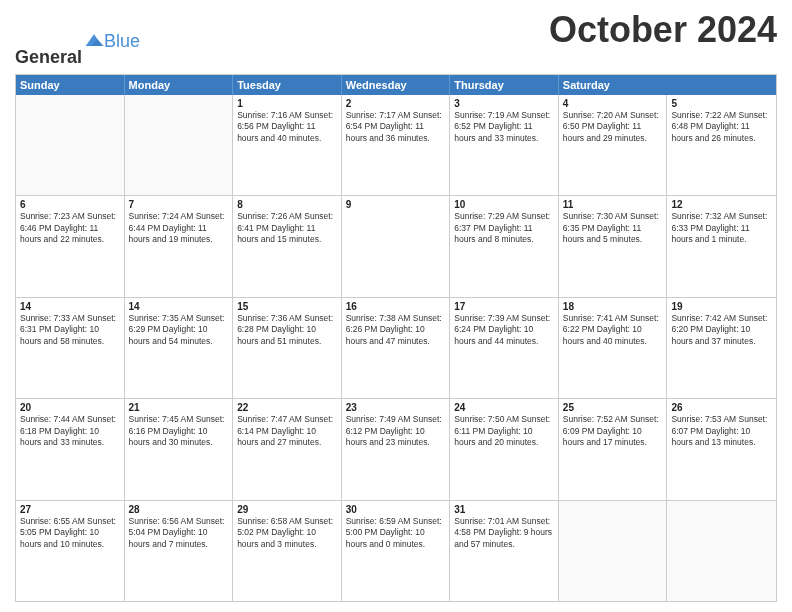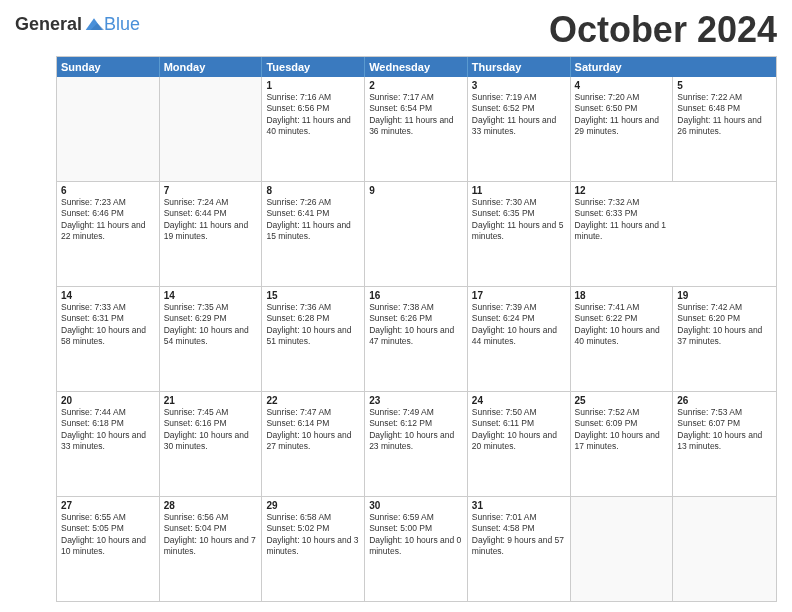--- a/index.html
+++ b/index.html
@@ -31,20 +31,21 @@
     }
     .logo-text {
       display: flex;
       align-items: center;
       gap: 0;
     }
     .logo-general {
       font-size: 18px;
       font-weight: bold;
       color: #333;
+      margin-top: 33px;
     }
     .logo-blue {
       font-size: 18px;
       font-weight: normal;
       color: #4a90d9;
     }
     .logo-icon {
       width: 20px;
       height: 20px;
       margin-left: 2px;
@@ -59,21 +60,20 @@
     }
     .location-title {
       font-size: 14px;
       color: #555;
     }
     .calendar {
       flex: 1;
       display: flex;
       flex-direction: column;
       border: 1px solid #ccc;
-      margin-left: 41px;
     }
     .cal-header-row {
       display: grid;
       grid-template-columns: repeat(7, 1fr);
       background: #3a7abf;
     }
     .cal-header-cell {
       color: #fff;
       font-size: 11px;
       font-weight: bold;
@@ -197,20 +197,26 @@
           <div class="cal-cell">
             <span class="cell-date">8</span>
             <div class="cell-info">Sunrise: 7:26 AM
 Sunset: 6:41 PM
 Daylight: 11 hours and 15 minutes.</div>
           </div>
           <div class="cal-cell">
             <span class="cell-date">9</span>
           </div>
           <div class="cal-cell">
+            <span class="cell-date">10</span>
+            <div class="cell-info">Sunrise: 7:29 AM
+Sunset: 6:37 PM
+Daylight: 11 hours and 8 minutes.</div>
+          </div>
+          <div class="cal-cell">
             <span class="cell-date">11</span>
             <div class="cell-info">Sunrise: 7:30 AM
 Sunset: 6:35 PM
 Daylight: 11 hours and 5 minutes.</div>
           </div>
           <div class="cal-cell">
             <span class="cell-date">12</span>
             <div class="cell-info">Sunrise: 7:32 AM
 Sunset: 6:33 PM
 Daylight: 11 hours and 1 minute.</div>

